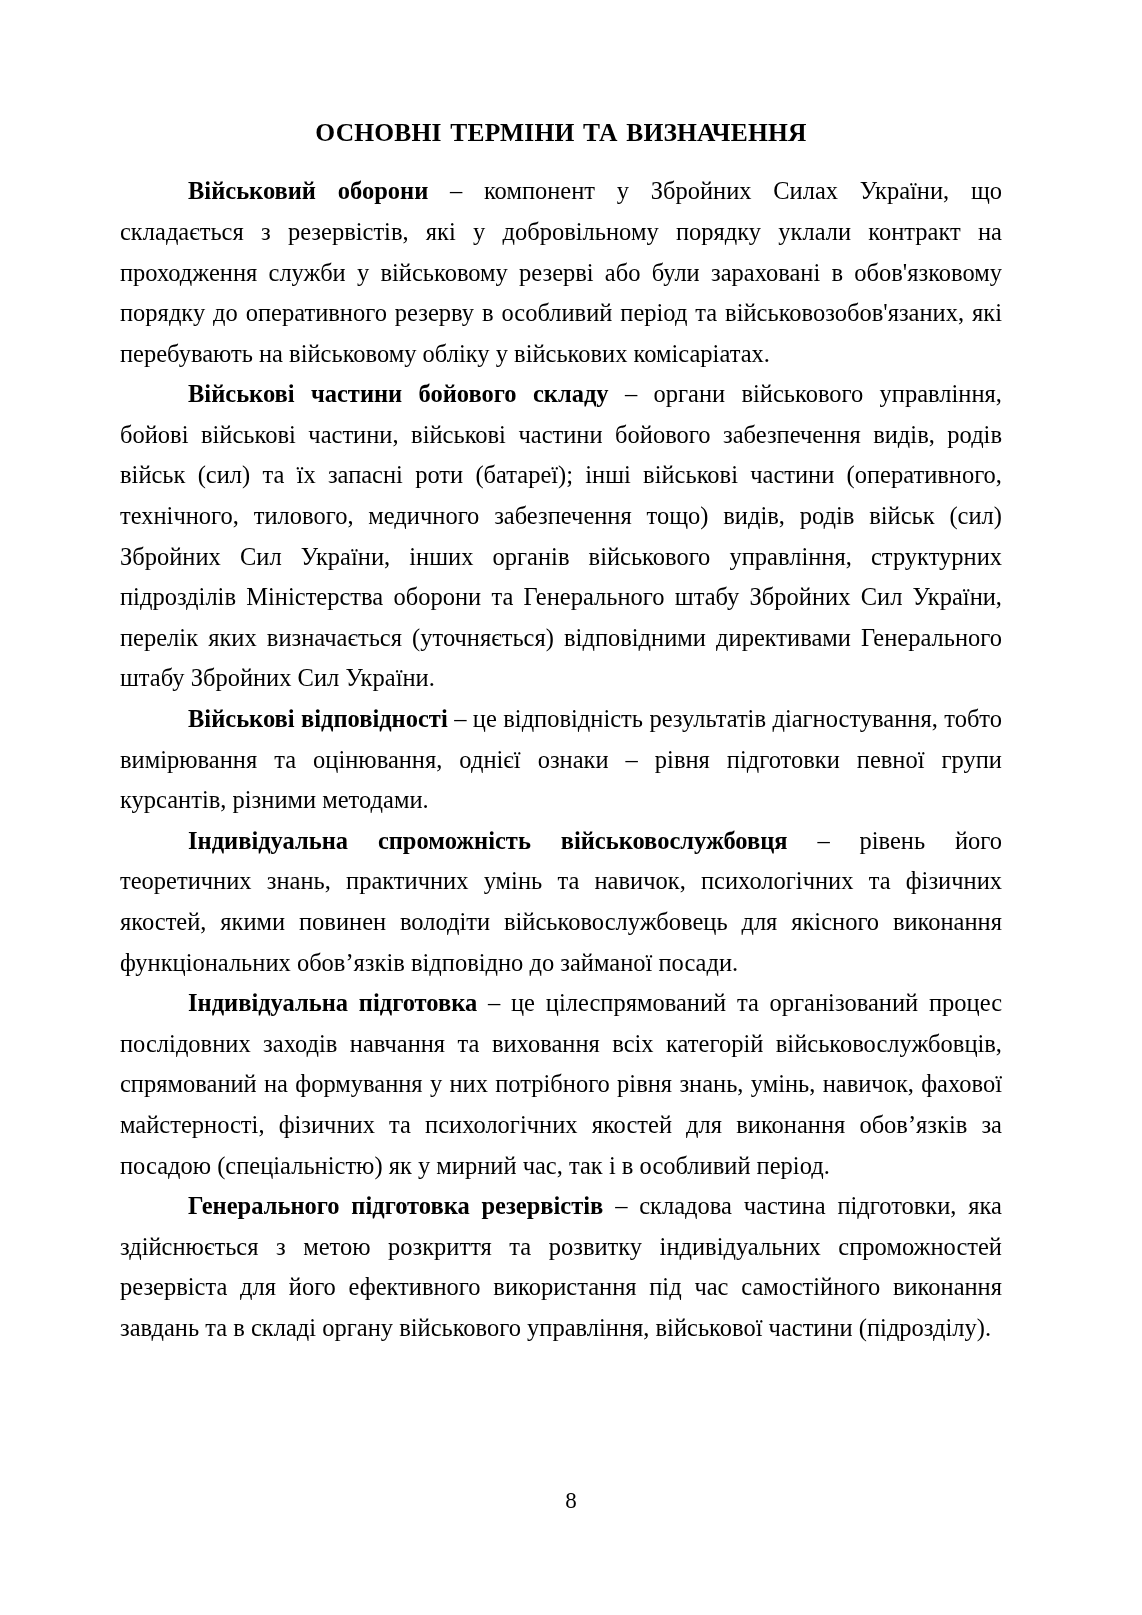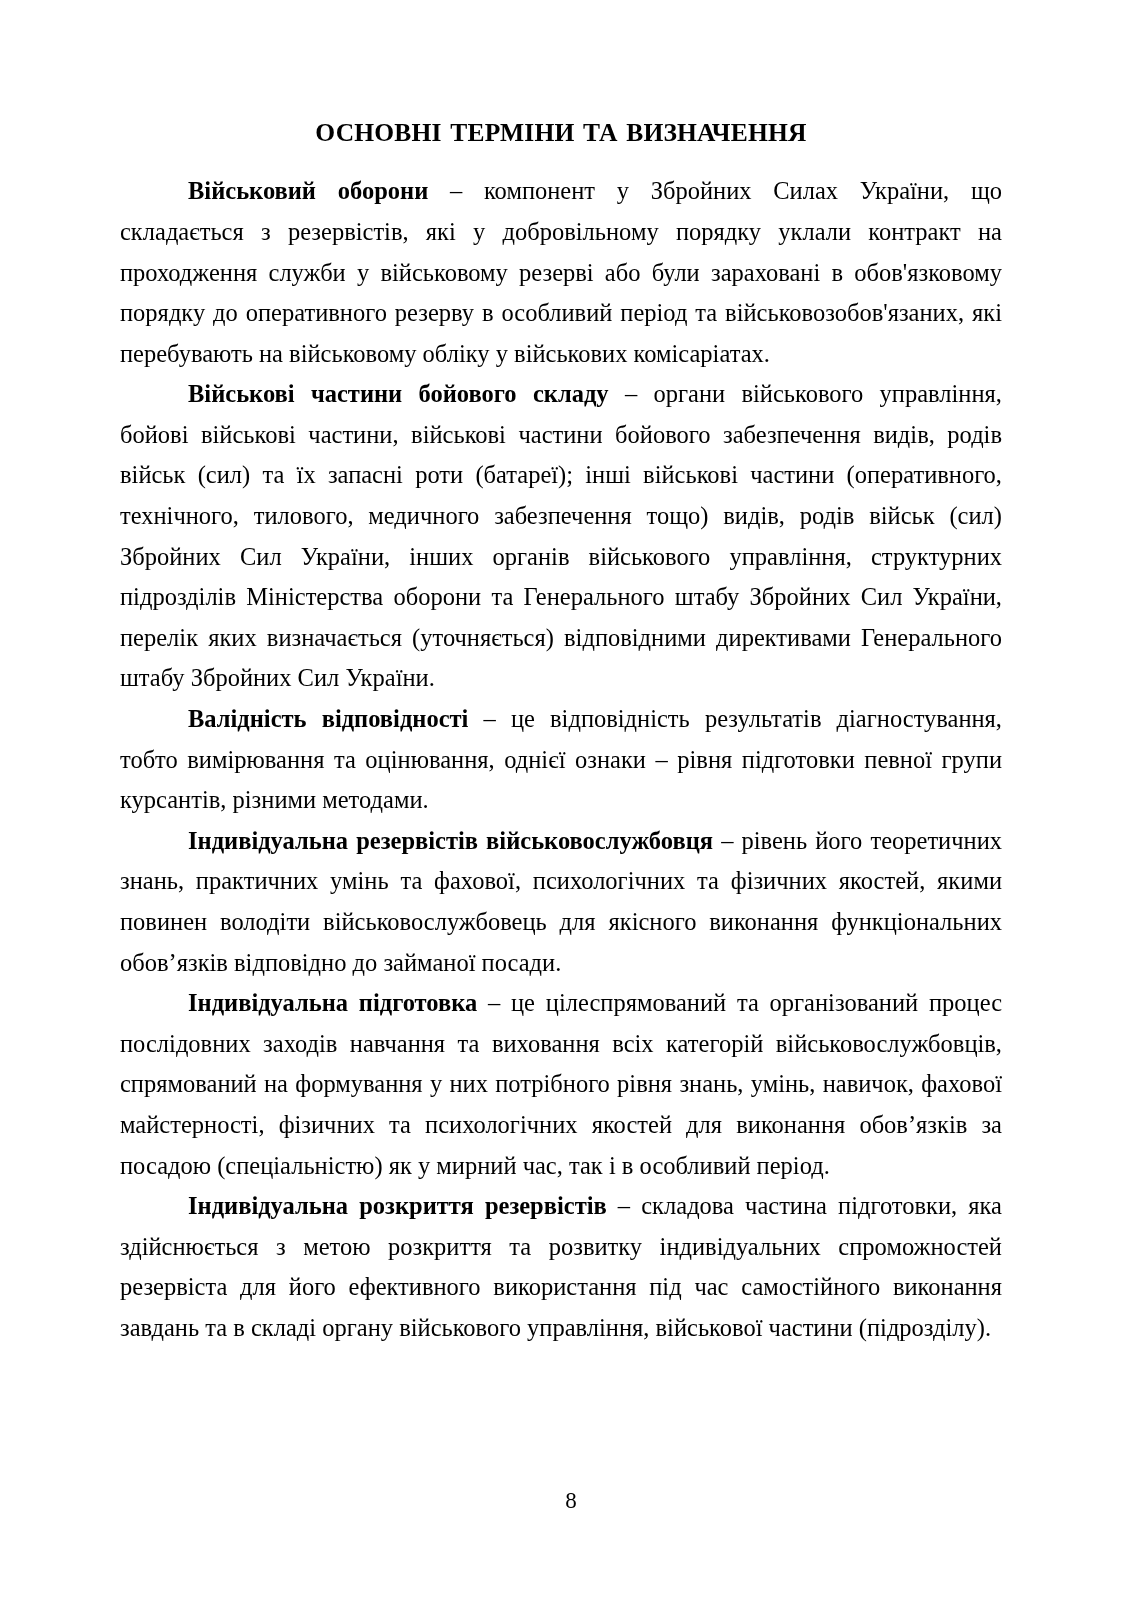--- a/index.html
+++ b/index.html
@@ -72,33 +72,33 @@
     <p class="para">
       <span class="term">Військовий оборони</span><span> – компонент у Збройних Силах України, що складається з резервістів, які у добровільному порядку уклали контракт на проходження служби у військовому резерві або були зараховані в обов'язковому порядку до оперативного резерву в особливий період та військовозобов'язаних, які перебувають на військовому обліку у військових комісаріатах.</span>
     </p>
 
     <p class="para">
       <span class="term">Військові частини бойового складу</span><span> – органи військового управління, бойові військові частини, військові частини бойового забезпечення видів, родів військ (сил) та їх запасні роти (батареї); інші військові частини (оперативного, технічного, тилового, медичного забезпечення тощо) видів, родів військ (сил) Збройних Сил України, інших органів військового управління, структурних підрозділів Міністерства оборони та Генерального штабу Збройних Сил України, перелік яких визначається (уточняється) відповідними директивами Генерального штабу Збройних Сил України.</span>
     </p>
 
 
     <p class="para">
-      <span class="term">Валідність відповідності</span><span> – це відповідність результатів діагностування, тобто вимірювання та оцінювання, однієї ознаки – рівня підготовки певної групи курсантів, різними методами.</span>
+      <span class="term">Військові відповідності</span><span> – це відповідність результатів діагностування, тобто вимірювання та оцінювання, однієї ознаки – рівня підготовки певної групи курсантів, різними методами.</span>
     </p>
 
 
     <p class="para">
-      <span class="term">Індивідуальна резервістів військовослужбовця</span><span> – рівень його теоретичних знань, практичних умінь та фахової, психологічних та фізичних якостей, якими повинен володіти військовослужбовець для якісного виконання функціональних обов’язків відповідно до займаної посади.</span>
+      <span class="term">Індивідуальна спроможність військовослужбовця</span><span> – рівень його теоретичних знань, практичних умінь та навичок, психологічних та фізичних якостей, якими повинен володіти військовослужбовець для якісного виконання функціональних обов’язків відповідно до займаної посади.</span>
     </p>
 
     <p class="para">
       <span class="term">Індивідуальна підготовка</span><span> – це цілеспрямований та організований процес послідовних заходів навчання та виховання всіх категорій військовослужбовців, спрямований на формування у них потрібного рівня знань, умінь, навичок, фахової майстерності, фізичних та психологічних якостей для виконання обов’язків за посадою (спеціальністю) як у мирний час, так і в особливий період.</span>
     </p>
 
     <p class="para">
-      <span class="term">Індивідуальна розкриття резервістів</span><span> – складова частина підготовки, яка здійснюється з метою розкриття та розвитку індивідуальних спроможностей резервіста для його ефективного використання під час самостійного виконання завдань та в складі органу військового управління, військової частини (підрозділу).</span>
+      <span class="term">Генерального підготовка резервістів</span><span> – складова частина підготовки, яка здійснюється з метою розкриття та розвитку індивідуальних спроможностей резервіста для його ефективного використання під час самостійного виконання завдань та в складі органу військового управління, військової частини (підрозділу).</span>
     </p>
 
   </div>
 
   <div class="page-number">8</div>
 
 </div>
 
 </body></html>

